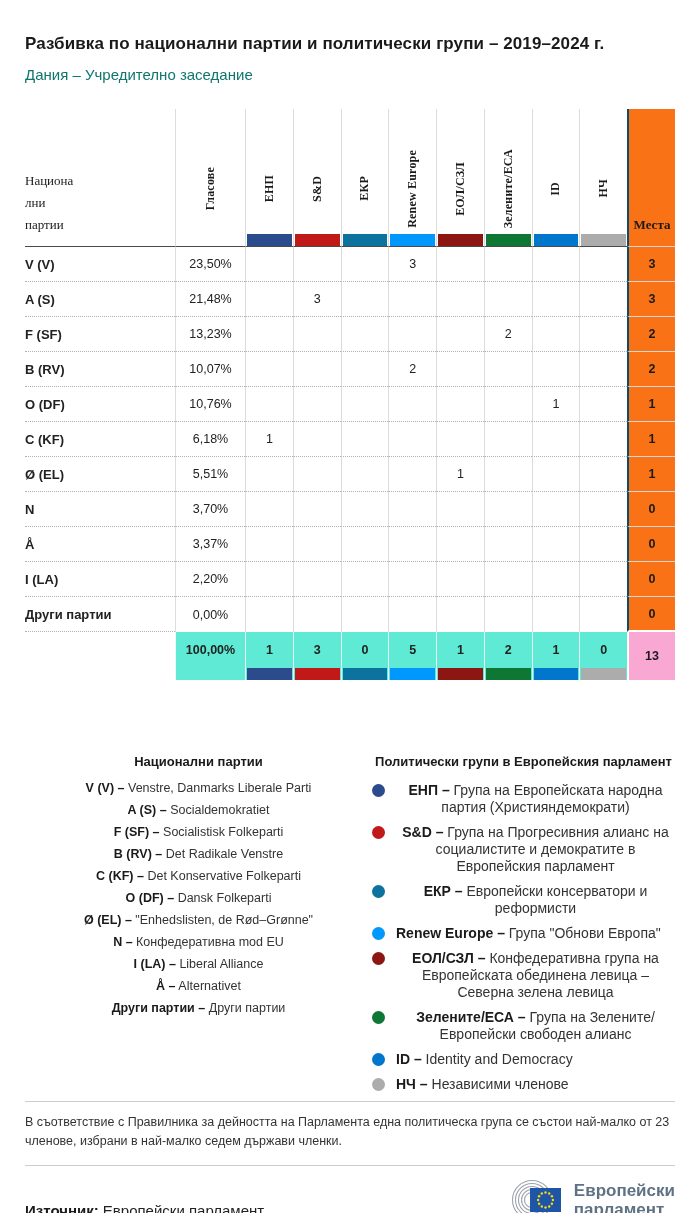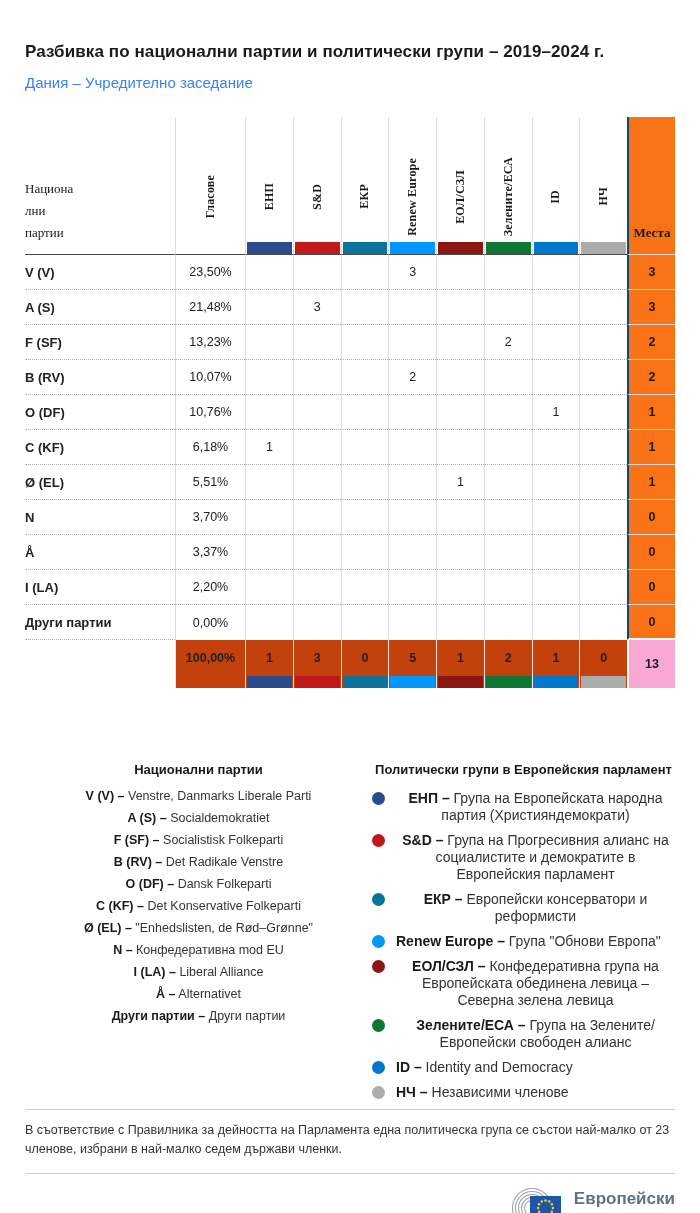--- a/index.html
+++ b/index.html
@@ -1,20 +1,20 @@
 <!DOCTYPE html>
 <html><head>
 <meta charset="utf-8">
 <style>
   * { margin:0; padding:0; box-sizing:border-box; }
   body { background:#fff; font-family:"Liberation Sans", sans-serif; color:#1a1a1a; }
-  .page { width:700px; height:1213px; padding:16px 25px; overflow:hidden; background:#fff; }
+  .page { width:700px; height:1213px; padding:8px 25px; overflow:hidden; background:#fff; }
 
   h1.title { font-size:17px; font-weight:bold; margin-top:26px; letter-spacing:.1px; }
-  h2.subtitle { font-size:15px; font-weight:normal; color:#3b82f6; margin-top:12px; }
+  h2.subtitle { font-size:15px; font-weight:normal; color:#0f766e; margin-top:12px; }
 
   
   #results-table { margin-top:26px; display:grid;
     grid-template-columns:150px 70px repeat(8,1fr) 48px;
     grid-template-rows:138px repeat(11,35px) 48px; }
   .cell { display:flex; align-items:center; font-size:12.5px; color:#222; min-width:0; }
 
   .col-votes, .col-group { justify-content:center; border-left:1px solid #dcdcdc; }
   .col-seats { justify-content:center; border-left:2px solid #0c4a6e; background:#f97316; font-weight:bold; color:#1a1a1a; }
   .col-label { justify-content:flex-start; font-weight:bold; font-size:13px; }
@@ -30,21 +30,21 @@
   .row-header .spacer { height:12px; }
   .bar { height:12px; margin:0 1px; }
 
   
   .row-data { border-bottom:1px dotted #b0b0b0; }
   .row-data.col-seats { border-bottom:1px solid #d7d7d7; }
   .row-data.last.col-votes, .row-data.last.col-group { border-bottom:none; }
   .row-data.last.col-seats { border-bottom:2px solid #fff; }
 
   
-  .row-total { background:#c2410c; font-weight:bold; border-left:1px solid rgba(255,255,255,.85); }
+  .row-total { background:#5eead4; font-weight:bold; border-left:1px solid rgba(255,255,255,.85); }
   .row-total.col-lbl-empty { background:transparent; border:none; }
   .row-total.col-votes, .row-total.col-group { flex-direction:column; align-items:stretch; justify-content:flex-end; border-bottom:none; }
   .row-total .num { flex:1; display:flex; align-items:center; justify-content:center; }
   .row-total.col-seats { border-left:2px solid #fff; background:#f9a8d4; }
 
   
   .legends { display:flex; margin-top:74px; min-height:345px;text-align:center; }
   .legend-left { width:347px; flex:none; }
   .legend-right { flex:1; }
   .legend-heading { font-size:13px; font-weight:bold; margin-bottom:13px; }
@@ -295,22 +295,22 @@
     </div>
 
   <div class="legends">
     <div class="legend-left">
       <div class="legend-heading">Национални партии</div>
       <div id="party-legend">
           <div class="pl-item"><b>V (V) –</b> <span>Venstre, Danmarks Liberale Parti</span></div>
           <div class="pl-item"><b>A (S) –</b> <span>Socialdemokratiet</span></div>
           <div class="pl-item"><b>F (SF) –</b> <span>Socialistisk Folkeparti</span></div>
           <div class="pl-item"><b>B (RV) –</b> <span>Det Radikale Venstre</span></div>
+          <div class="pl-item"><b>C (KF) –</b> <span>Det Konservative Folkeparti</span></div>
           <div class="pl-item"><b>O (DF) –</b> <span>Dansk Folkeparti</span></div>
-          <div class="pl-item"><b>C (KF) –</b> <span>Det Konservative Folkeparti</span></div>
           <div class="pl-item"><b>Ø (EL) –</b> <span>"Enhedslisten, de Rød–Grønne"</span></div>
           <div class="pl-item"><b>N –</b> <span>Конфедеративна mod EU</span></div>
           <div class="pl-item"><b>I (LA) –</b> <span>Liberal Alliance</span></div>
           <div class="pl-item"><b>Å –</b> <span>Alternativet</span></div>
           <div class="pl-item"><b>Други партии –</b> <span>Други партии</span></div>
         </div>
     </div>
     <div class="legend-right">
       <div class="legend-heading">Политически групи в Европейския парламент</div>
       <div id="group-legend">

